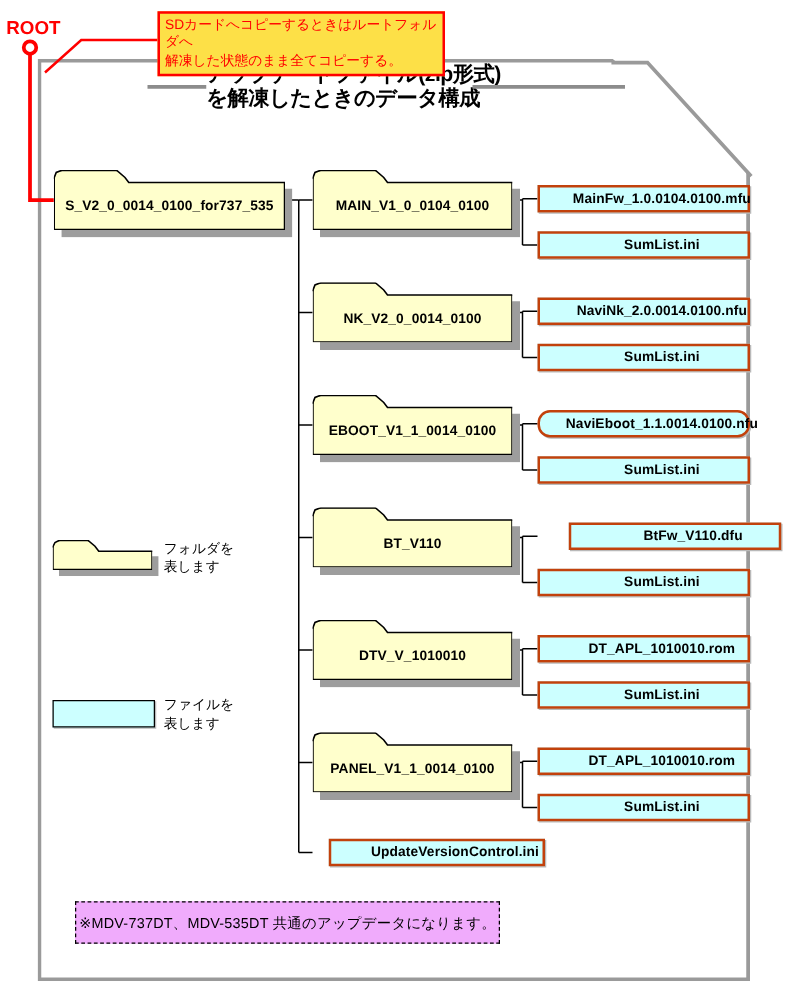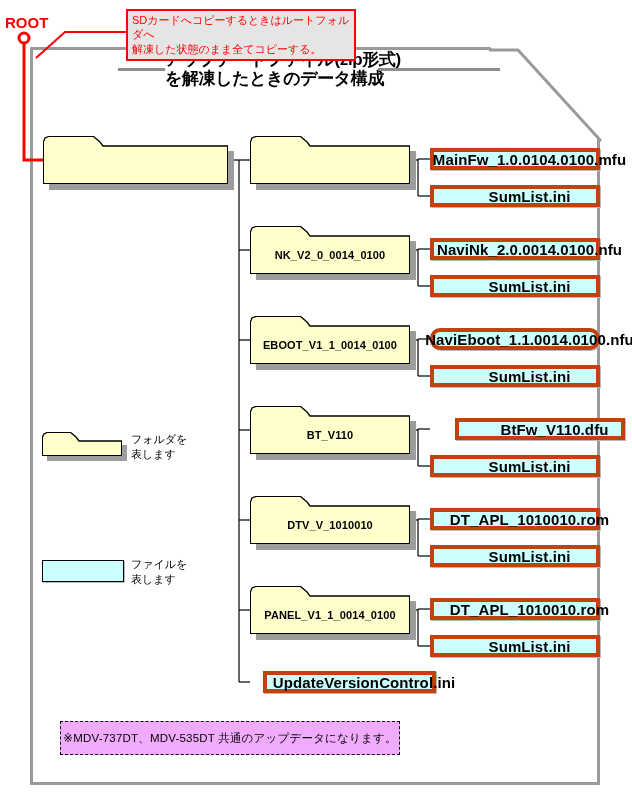--- a/index.html
+++ b/index.html
@@ -60,21 +60,21 @@
     color:#ff0000;
     letter-spacing:0px;
   }
   .root-svg{position:absolute;left:0;top:0;width:632px;height:200px;pointer-events:none;}
 
   .callout{
     position:absolute;
     left:126px; top:9px;
     width:230px;
     border:2px solid #ff0000;
-    background:#e5e5e5;
+    background:#fde047;
     color:#ff0000;
     font-size:11px;
     line-height:1.3;
     padding:2px 3px 3px 4px;
     box-sizing:border-box;
     white-space:pre-line;
   }
 
   
   .links{position:absolute;left:0;top:0;width:632px;height:800px;pointer-events:none;}
@@ -118,24 +118,24 @@
 
   .folder.root{width:185px;}
   .folder.root .shadow,.folder.root .body,.folder.root .flabel,.folder.root .folder-outline{width:185px;}
   .folder.root .flabel{font-size:11px;}
 
   
   .file{
     position:absolute;
     width:170px; height:22px;
     background:#ccffff;
-    border:4px solid #c2410c;
+    border:2px solid #c2410c;
     box-sizing:border-box;
     display:flex;align-items:center;justify-content:center;
-    font-size:15px;font-weight:bold;color:#000;
+    font-size:11px;font-weight:bold;color:#000;
     letter-spacing:0.1px;
     box-shadow:1px 1px 0 #b9b9b9;
     padding-left:29px;
   }
 
   
   .legend-folder{
     position:absolute;
     left:42px; top:432px;
     width:80px;height:24px;
@@ -246,28 +246,30 @@
     <line x1="418" y1="609" x2="430" y2="609" stroke="#000" stroke-width="1.2"></line>
     <line x1="418" y1="646" x2="430" y2="646" stroke="#000" stroke-width="1.2"></line>
   </svg>
 
   <div class="folder root" style="left:43px;top:136px;">
     <div class="shadow"></div>
     <div class="body"></div>
     <svg class="folder-outline">
       <polyline points="0,7 2,2 7,0 50,0 57,6 60,10 185,10" fill="none" stroke="#000" stroke-width="1.3"></polyline>
     </svg>
+    <div class="flabel">S_V2_0_0014_0100_for737_535</div>
   </div>
 
   <div class="folder" style="left:250px;top:136px;">
     <div class="shadow"></div>
     <div class="body"></div>
     <svg class="folder-outline">
       <polyline points="0,7 2,2 7,0 50,0 57,6 60,10 160,10" fill="none" stroke="#000" stroke-width="1.3"></polyline>
     </svg>
+    <div class="flabel">MAIN_V1_0_0104_0100</div>
   </div>
   <div class="folder" style="left:250px;top:226px;">
     <div class="shadow"></div>
     <div class="body"></div>
     <svg class="folder-outline">
       <polyline points="0,7 2,2 7,0 50,0 57,6 60,10 160,10" fill="none" stroke="#000" stroke-width="1.3"></polyline>
     </svg>
     <div class="flabel">NK_V2_0_0014_0100</div>
   </div>
   <div class="folder" style="left:250px;top:316px;">

